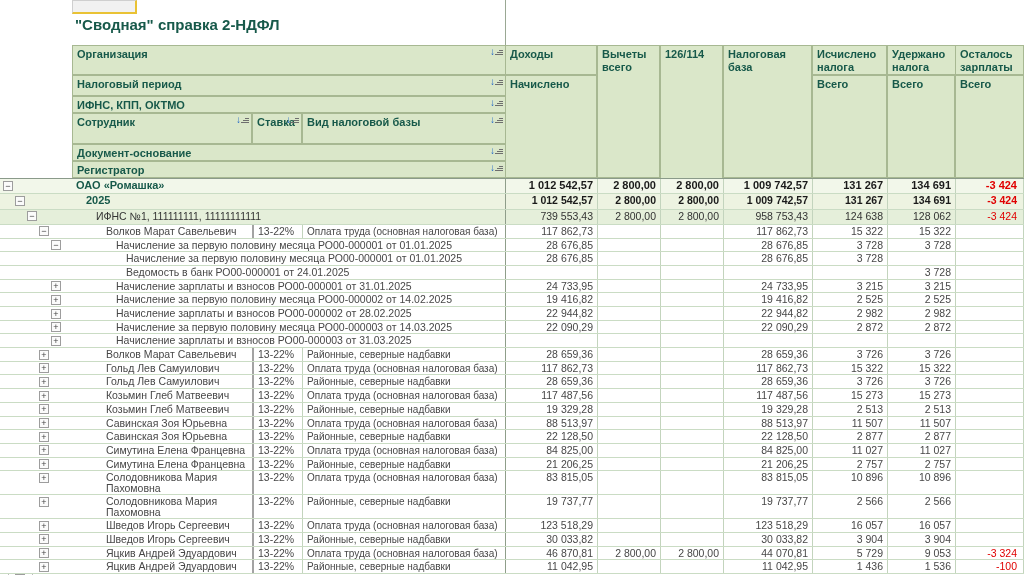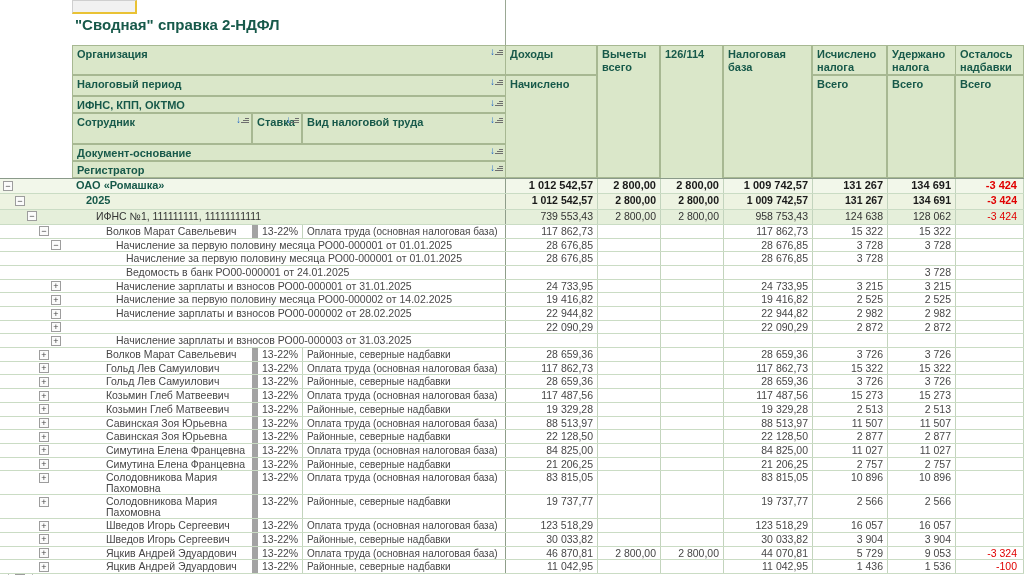--- a/index.html
+++ b/index.html
@@ -40,21 +40,21 @@
   .row.org,.row.year,.row.ifns { height:15.3px; }
   .row.tall { height:24px; }
   .row.org  { background:#f2f7ea; }
   .row.year { background:#edf3e1; }
   .row.ifns { background:#e5efda; }
   .row > span { position:absolute; top:0; height:100%; line-height:13px; white-space:nowrap; overflow:hidden; }
   .row .exp { position:absolute; top:1.5px; width:10px; height:10px; line-height:8px; font-size:9px;
               text-align:center; color:#444; background:#fbfbfb; border:1px solid #9d9d9d; z-index:3; }
   .row .d  { left:72px; width:433px; padding-left:4px; }
   .row .d1 { left:72px;  width:180px; padding-left:34px; }
-  .row .d2 { left:252px; width:50px;  padding-left:4px; border-left:6px solid #a3a3a3; }
+  .row .d2 { left:252px; width:50px;  padding-left:4px; border-left:2px solid #a3a3a3; }
   .row .d3 { left:302px; width:203px; padding-left:4px; border-left:1px solid #c3d4bd; font-size:10px; }
   .row.tall .d1 { white-space:normal; line-height:11px; padding-top:1px; }
   .row .v { text-align:right; padding-right:4px; border-left:1px solid #c3d4bd; }
   .row .v.c0 { border-left:1px solid #8f9e8a; }
   .row .v.c6 { border-right:1px solid #c3d4bd; padding-right:6px; }
   .row.org .d,.row.year .d { color:#17594a; font-weight:bold; font-size:11px; }
   .row.ifns .d { color:#333; }
   .row.org .v,.row.year .v { font-weight:bold; color:#1a1a1a; }
   .row.org .v { font-size:11px; }
   .row.ifns .v { color:#333; }
@@ -122,21 +122,21 @@
     <span class="sic">
         <span class="ar">↓</span>
         <span class="br">
           <i></i>
           <i></i>
           <i></i>
         </span>
       </span>
   </div>
   <div class="hc" style="left:302px;top:113px;width:204px;height:31px;">
-    <span>Вид налоговой труда</span>
+    <span>Вид налоговой базы</span>
     <span class="sic">
         <span class="ar">↓</span>
         <span class="br">
           <i></i>
           <i></i>
           <i></i>
         </span>
       </span>
   </div>
   <div class="hc" style="left:72px;top:144px;width:434px;height:17px;">
@@ -164,21 +164,21 @@
 
   <div class="hc vh" style="left:505px;top:75px;width:92px;height:103px;">Начислено</div>
   <div class="hc vh" style="left:505px;top:45px;width:92px;height:30px;">Доходы</div>
   <div class="hc vh" style="left:597px;top:45px;width:63px;height:133px;">Вычеты всего</div>
   <div class="hc vh" style="left:660px;top:45px;width:63px;height:161px;">126/114</div>
   <div class="hc vh" style="left:723px;top:45px;width:89px;height:133px;">Налоговая база</div>
   <div class="hc vh" style="left:812px;top:45px;width:75px;height:30px;">Исчислено налога</div>
   <div class="hc vh" style="left:812px;top:75px;width:75px;height:103px;">Всего</div>
   <div class="hc vh" style="left:887px;top:45px;width:72px;height:30px;">Удержано налога</div>
   <div class="hc vh" style="left:887px;top:75px;width:68px;height:103px;">Всего</div>
-  <div class="hc vh" style="left:955px;top:45px;width:69px;height:30px;">Осталось надбавки</div>
+  <div class="hc vh" style="left:955px;top:45px;width:69px;height:30px;">Осталось зарплаты</div>
   <div class="hc vh" style="left:955px;top:75px;width:69px;height:103px;">Всего</div>
 
   <div class="tl" style="left:8px;  top:194px; height:381px;"></div>
   <div class="tl" style="left:20px; top:209px; height:366px;"></div>
   <div class="tl" style="left:32px; top:224px; height:351px;"></div>
   <div class="tl" style="left:44px; top:238px; height:110px;"></div>
   <div class="tl" style="left:57px; top:253px; height:23px;"></div>
   <div class="tlh" style="left:57px; top:276px; width:15px;"></div>
 
   <div id="rows">
@@ -287,20 +287,21 @@
         <span class="v c0" style="left: 505px; width: 92px;">22 944,82</span>
         <span class="v c1" style="left: 597px; width: 63px;"></span>
         <span class="v c2" style="left: 660px; width: 63px;"></span>
         <span class="v c3" style="left: 723px; width: 89px;">22 944,82</span>
         <span class="v c4" style="left: 812px; width: 75px;">2 982</span>
         <span class="v c5" style="left: 887px; width: 68px;">2 982</span>
         <span class="v c6" style="left: 955px; width: 69px;"></span>
       </div>
       <div class="row doc">
         <span class="exp" style="left: 51px;">+</span>
+        <span class="d" style="padding-left: 44px;">Начисление за первую половину месяца РО00-000003 от 14.03.2025</span>
         <span class="v c0" style="left: 505px; width: 92px;">22 090,29</span>
         <span class="v c1" style="left: 597px; width: 63px;"></span>
         <span class="v c2" style="left: 660px; width: 63px;"></span>
         <span class="v c3" style="left: 723px; width: 89px;">22 090,29</span>
         <span class="v c4" style="left: 812px; width: 75px;">2 872</span>
         <span class="v c5" style="left: 887px; width: 68px;">2 872</span>
         <span class="v c6" style="left: 955px; width: 69px;"></span>
       </div>
       <div class="row doc">
         <span class="exp" style="left: 51px;">+</span>

